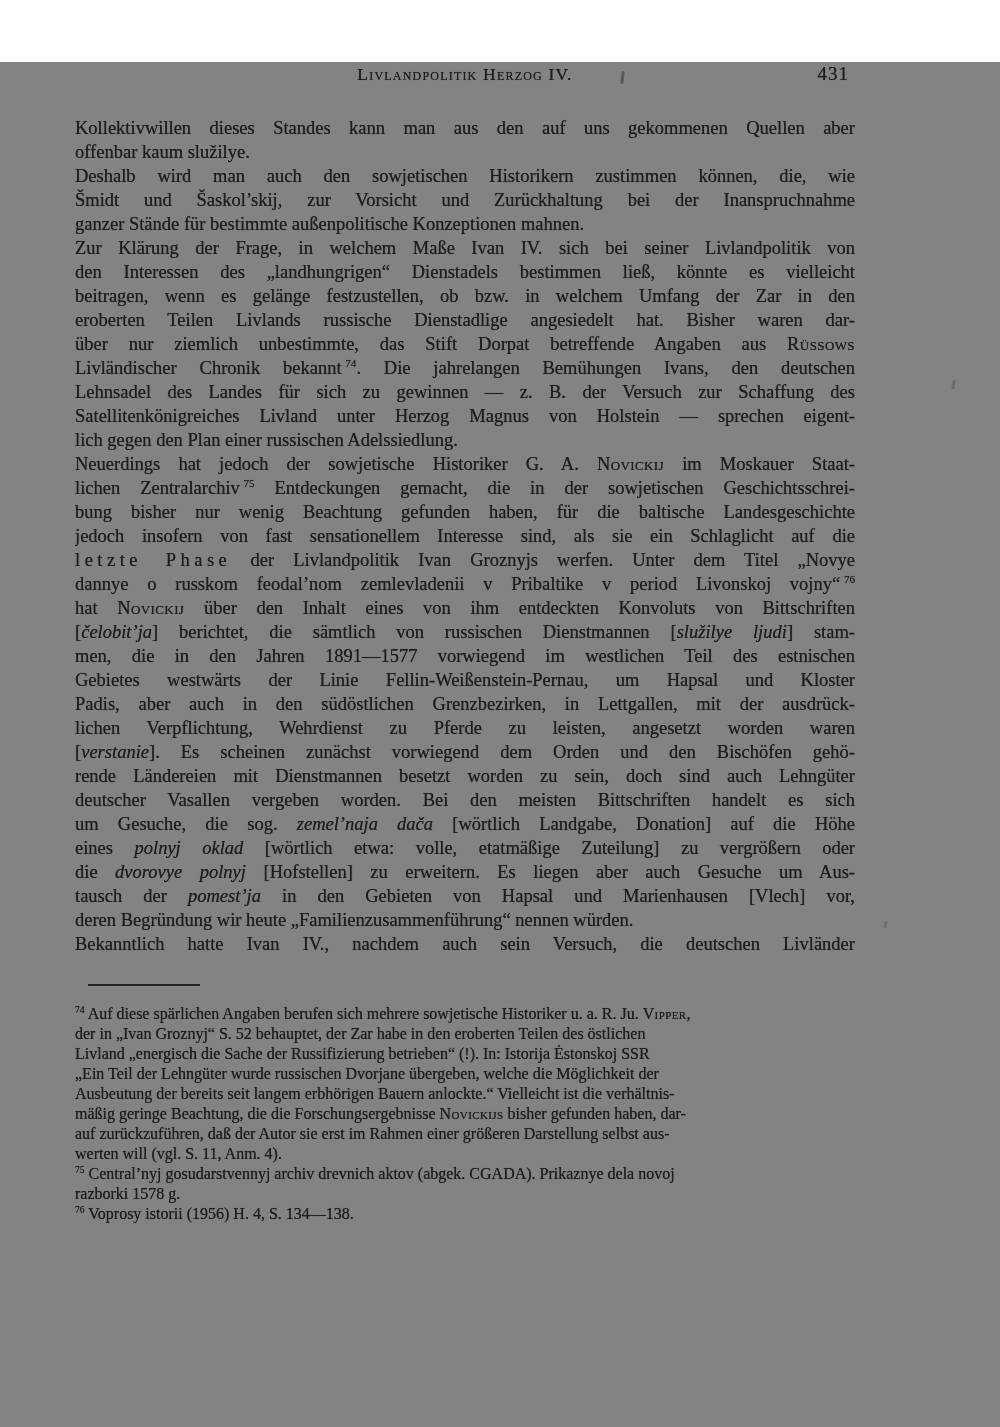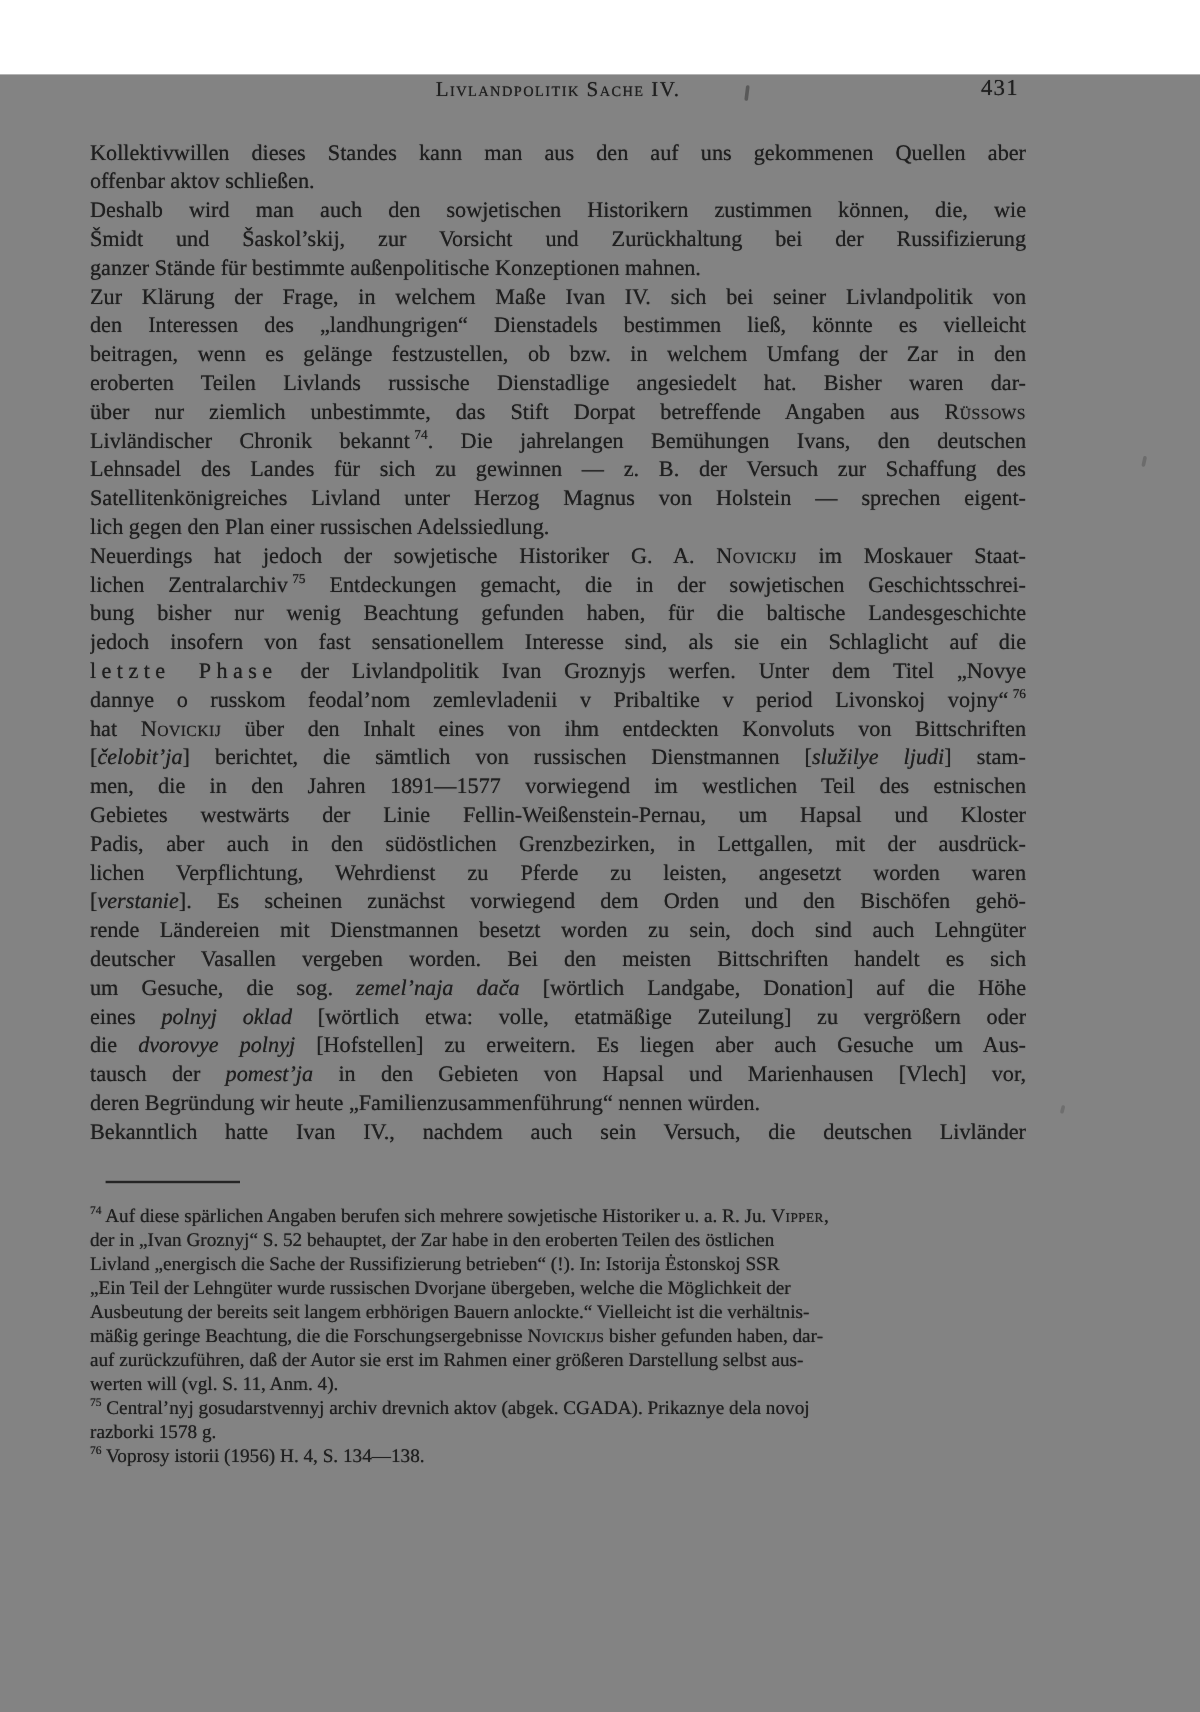--- a/index.html
+++ b/index.html
@@ -89,30 +89,30 @@
   .artifact.a1{ left:621px; top:9px; width:3px; height:13px; transform:rotate(7deg); opacity:.8; }
   .artifact.a2{ left:952px; top:318px; width:3px; height:9px; transform:rotate(12deg); opacity:.45; }
   .artifact.a3{ left:884px; top:859px; width:3px; height:7px; transform:rotate(14deg); opacity:.4; }
 </style>
 </head>
 <body>
 
 <div class="scan scan-text">
 
   <div class="header">
-    <div class="running-title">Livlandpolitik Sache IV.</div>
+    <div class="running-title">Livlandpolitik Herzog IV.</div>
     <div class="page-number">431</div>
   </div>
 
   <div class="body">
 
   <div class="line">Kollektivwillen dieses Standes kann man aus den auf uns gekommenen Quellen aber</div>
-      <div class="line last">offenbar aktov schließen.</div>
+      <div class="line last">offenbar kaum služilye.</div>
       <div class="line">Deshalb wird man auch den sowjetischen Historikern zustimmen können, die, wie</div>
-      <div class="line">Šmidt und Šaskol’skij, zur Vorsicht und Zurückhaltung bei der Russifizierung</div>
+      <div class="line">Šmidt und Šaskol’skij, zur Vorsicht und Zurückhaltung bei der Inanspruchnahme</div>
       <div class="line last">ganzer Stände für bestimmte außenpolitische Konzeptionen mahnen.</div>
       <div class="line">Zur Klärung der Frage, in welchem Maße Ivan IV. sich bei seiner Livlandpolitik von</div>
       <div class="line">den Interessen des „landhungrigen“ Dienstadels bestimmen ließ, könnte es vielleicht</div>
       <div class="line">beitragen, wenn es gelänge festzustellen, ob bzw. in welchem Umfang der Zar in den</div>
       <div class="line">eroberten Teilen Livlands russische Dienstadlige angesiedelt hat. Bisher waren dar-</div>
       <div class="line">über nur ziemlich unbestimmte, das Stift Dorpat betreffende Angaben aus <span class="sc">Rüssows</span></div>
       <div class="line">Livländischer Chronik bekannt <sup>74</sup>. Die jahrelangen Bemühungen Ivans, den deutschen</div>
       <div class="line">Lehnsadel des Landes für sich zu gewinnen — z. B. der Versuch zur Schaffung des</div>
       <div class="line">Satellitenkönigreiches Livland unter Herzog Magnus von Holstein — sprechen eigent-</div>
       <div class="line last">lich gegen den Plan einer russischen Adelssiedlung.</div>

